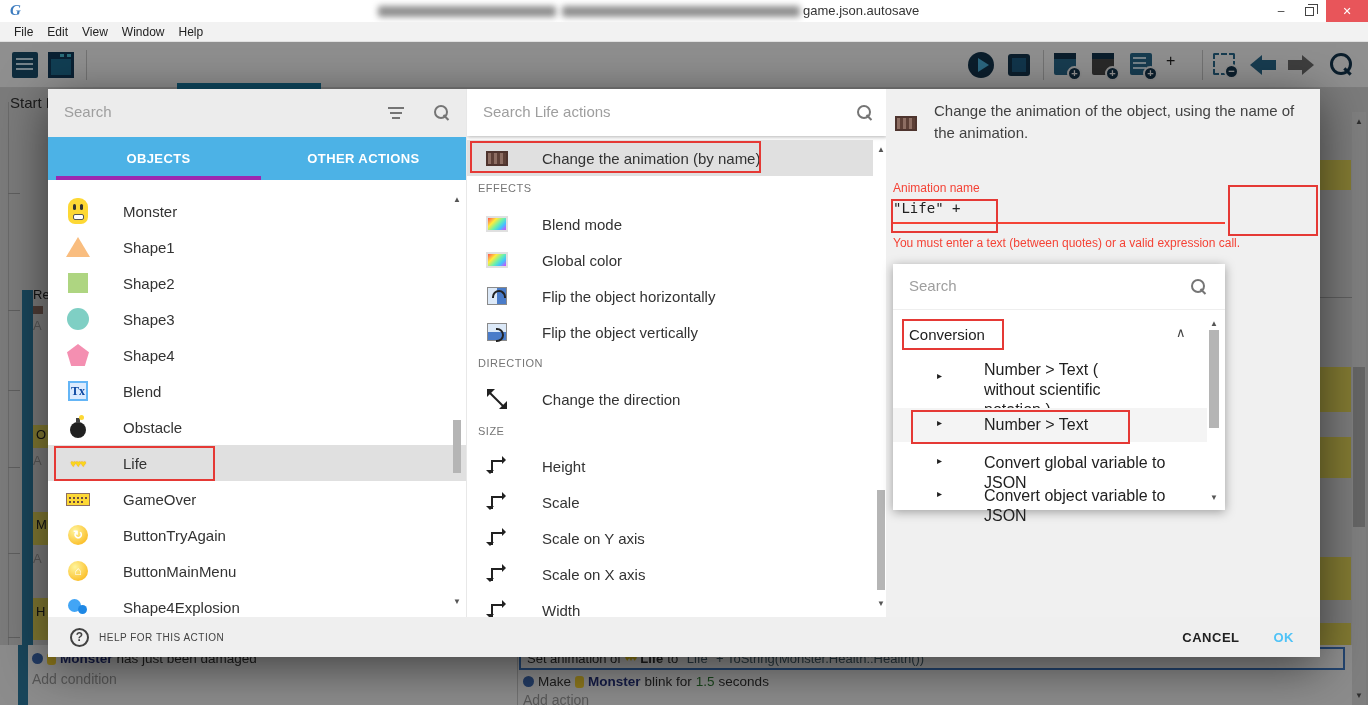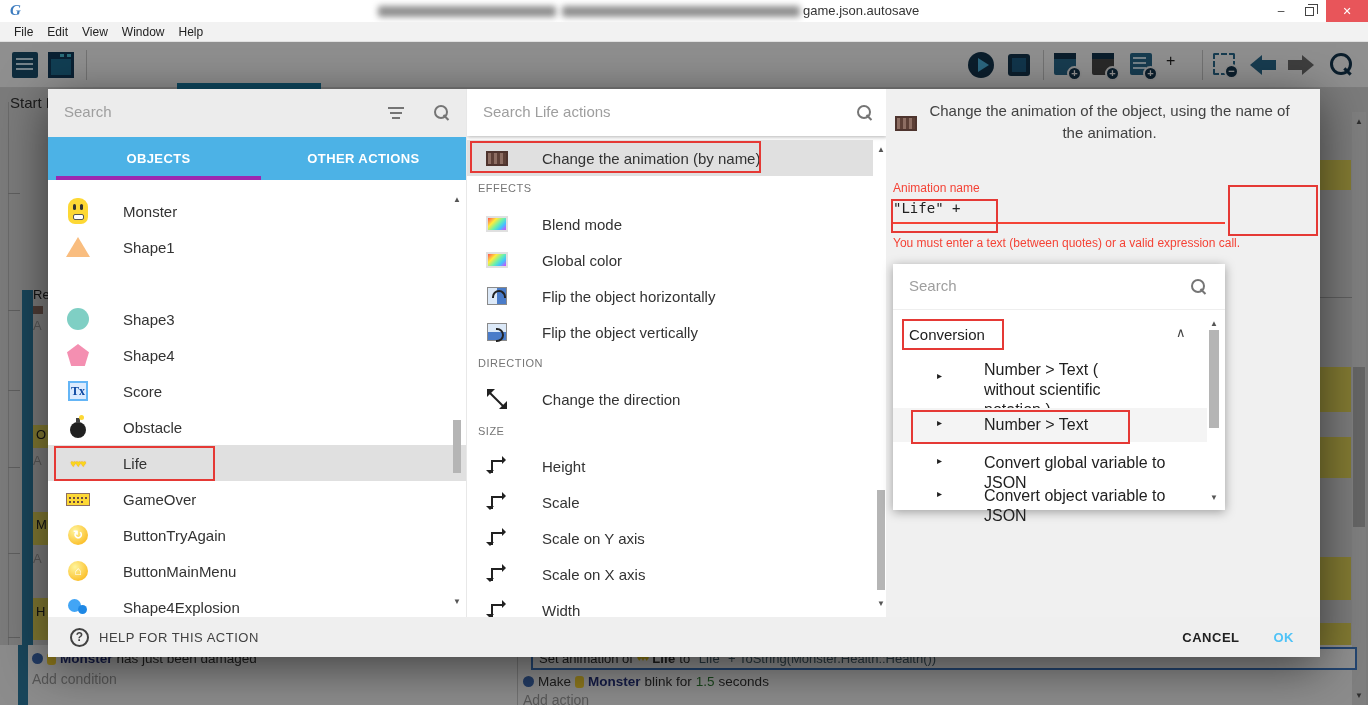--- a/index.html
+++ b/index.html
@@ -184,21 +184,21 @@
   .dd-bullet { font-size:10px; color:#212121; }
   .chev { font-size:13px; color:#424242; }
 
   
   .redbox { position:absolute; border:2px solid #e53935; z-index:40; pointer-events:none; }
 
   
   .dfooter { background:#efefef; display:flex; align-items:center; }
   .help-circ { width:19px; height:19px; border:2px solid #424242; border-radius:50%; color:#424242;
         display:flex; align-items:center; justify-content:center; font-size:12px; font-weight:bold; }
-  .help-lbl { font-size:13px; color:#424242; letter-spacing:0.5px; margin-left:10px; }
+  .help-lbl { font-size:10px; color:#424242; letter-spacing:0.5px; margin-left:10px; }
   .foot-btn { border:none; background:transparent; font-size:13px; font-weight:bold;
         letter-spacing:0.5px; cursor:pointer; font-family:"Liberation Sans",sans-serif; }
 </style>
 </head>
 <body>
 
 <div class="abs titlebar">
   <span class="abs logo-g">G</span>
   <span class="abs blurblock" style="left:378px;width:178px;"></span>
   <span class="abs blurblock" style="left:562px;width:238px;"></span>
@@ -303,21 +303,21 @@
   <div class="abs" style="left:0;top:603px;width:1352px;height:60px;background:#fafafa;">
     <div class="abs bluebar" style="left:18px;top:0;width:10px;height:60px;"></div>
     <div class="abs" style="left:517px;top:0;width:1px;height:60px;background:#ccc;"></div>
     <div class="abs evrow" style="left:32px;top:6px;">
       <span class="mini-gear"></span>
       <span class="mini-monster"></span>
       <b>Monster</b>
       <span>has just been damaged</span>
     </div>
     <span class="abs addlink" style="left:32px;top:26px;">Add condition</span>
-    <div class="abs sel-action-box" style="left:531px;top:2px;width:826px;height:23px;">
+    <div class="abs sel-action-box" style="left:519px;top:2px;width:826px;height:23px;">
       <span>Set animation of</span>
       <span class="mini-hearts">♥♥♥</span>
       <b>Life</b>
       <span>to</span>
       <span class="expr">"Life" + ToString(Monster.Health::Health())</span>
     </div>
     <div class="abs evrow" style="left:523px;top:29px;">
       <span class="mini-gear"></span>
       <span>Make</span>
       <span class="mini-monster"></span>
@@ -354,37 +354,43 @@
           <span class="monster-ic"></span>
         </span>
         <span class="lbl">Monster</span>
       </div>
     <div class="lrow" style="top:49px;">
         <span class="ic">
           <span class="tri-ic"></span>
         </span>
         <span class="lbl">Shape1</span>
       </div>
+    <div class="lrow" style="top:85px;">
+        <span class="ic">
+          <span class="sq-ic"></span>
+        </span>
+        <span class="lbl">Shape2</span>
+      </div>
     <div class="lrow" style="top:121px;">
         <span class="ic">
           <span class="cir-ic"></span>
         </span>
         <span class="lbl">Shape3</span>
       </div>
     <div class="lrow" style="top:157px;">
         <span class="ic">
           <span class="pent-ic"></span>
         </span>
         <span class="lbl">Shape4</span>
       </div>
     <div class="lrow" style="top:193px;">
         <span class="ic">
           <span class="score-ic">Tx</span>
         </span>
-        <span class="lbl">Score</span>
+        <span class="lbl">Blend</span>
       </div>
     <div class="lrow" style="top:229px;">
         <span class="ic">
           <span class="bomb-ic"></span>
         </span>
         <span class="lbl">Obstacle</span>
       </div>
     <div class="lrow sel" style="top:265px;">
         <span class="ic">
           <span class="hearts-ic">♥♥♥</span>
@@ -496,21 +502,21 @@
         </span>
         <span class="lbl">Width</span>
       </div>
   </div>
   <span class="abs scroll-arrow" style="left:829px;top:57px;">▲</span>
   <div class="abs scroll-thumb" style="left:829px;top:401px;width:8px;height:100px;"></div>
   <span class="abs scroll-arrow" style="left:829px;top:511px;">▼</span>
 
   <div class="abs rightpanel" style="left:838px;top:0;width:434px;height:528px;">
     <span class="abs film-ic" style="left:9px;top:27px;"></span>
-    <div class="abs desc-text" style="left:31px;top:11px;width:385px;text-align:center;">Change the animation of the object, using the name of the animation.</div>
+    <div class="abs desc-text" style="left:48px;top:11px;width:385px;">Change the animation of the object, using the name of the animation.</div>
     <span class="abs red-label" style="left:7px;top:92px;">Animation name</span>
     <input class="abs anim-input" style="left: 7px; top: 111px;" value="&quot;Life&quot; +">
 
     <div class="abs err-text" style="left:7px;top:147px;width:392px;">You must enter a text (between quotes) or a valid expression call.</div>
 
     <div class="abs dropdown-card" style="left:7px;top:175px;width:332px;height:246px;">
       <div class="abs" style="left:0;top:0;width:332px;height:46px;border-bottom:1px solid #eee;">
         <input class="abs search-input" style="left: 16px; top: 13px; width: 260px;" placeholder="Search">
         <span class="abs mag" style="left:298px;top:15px;"></span>
       </div>

